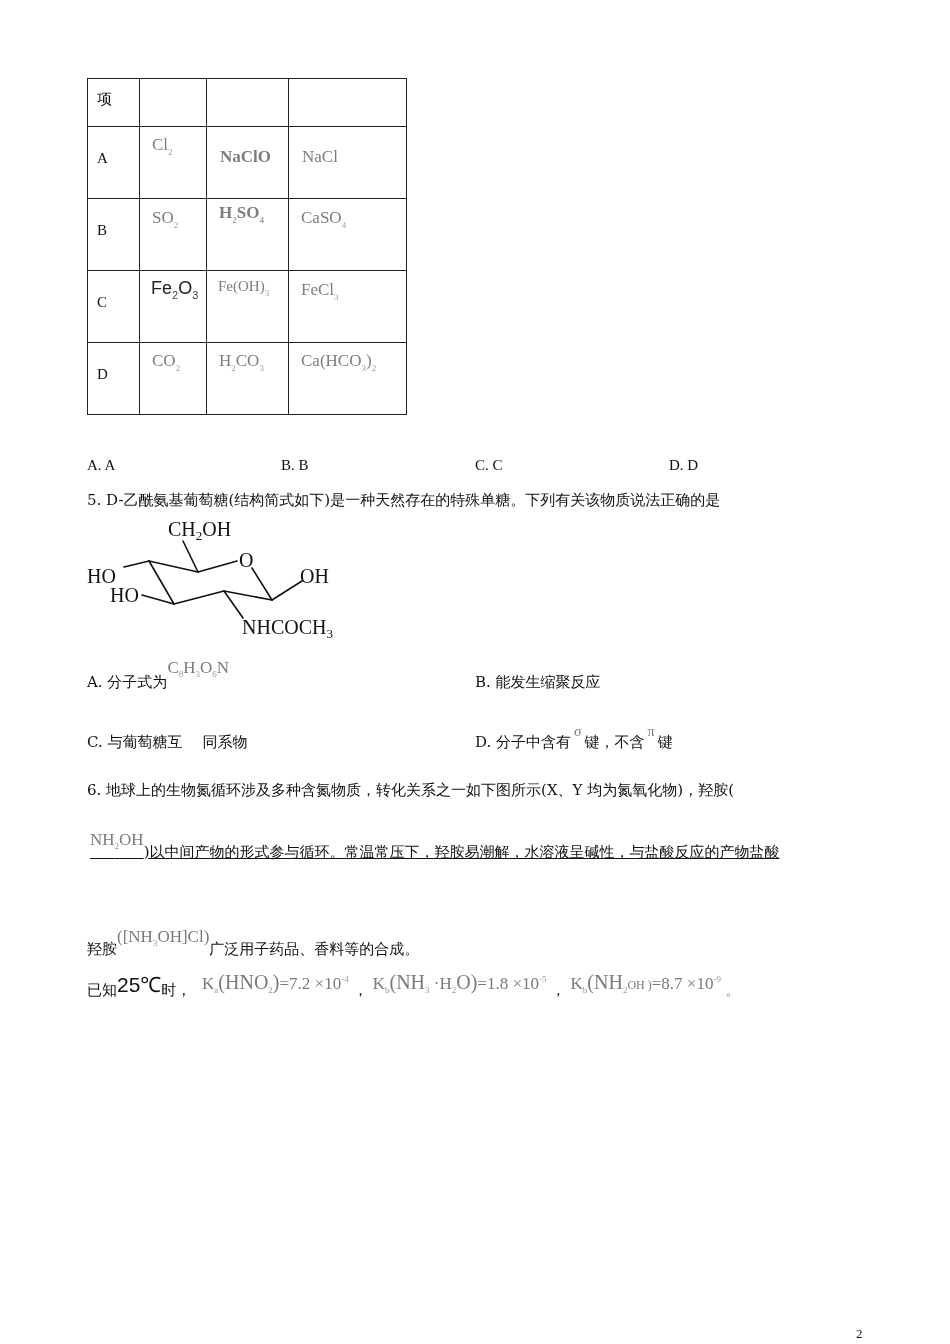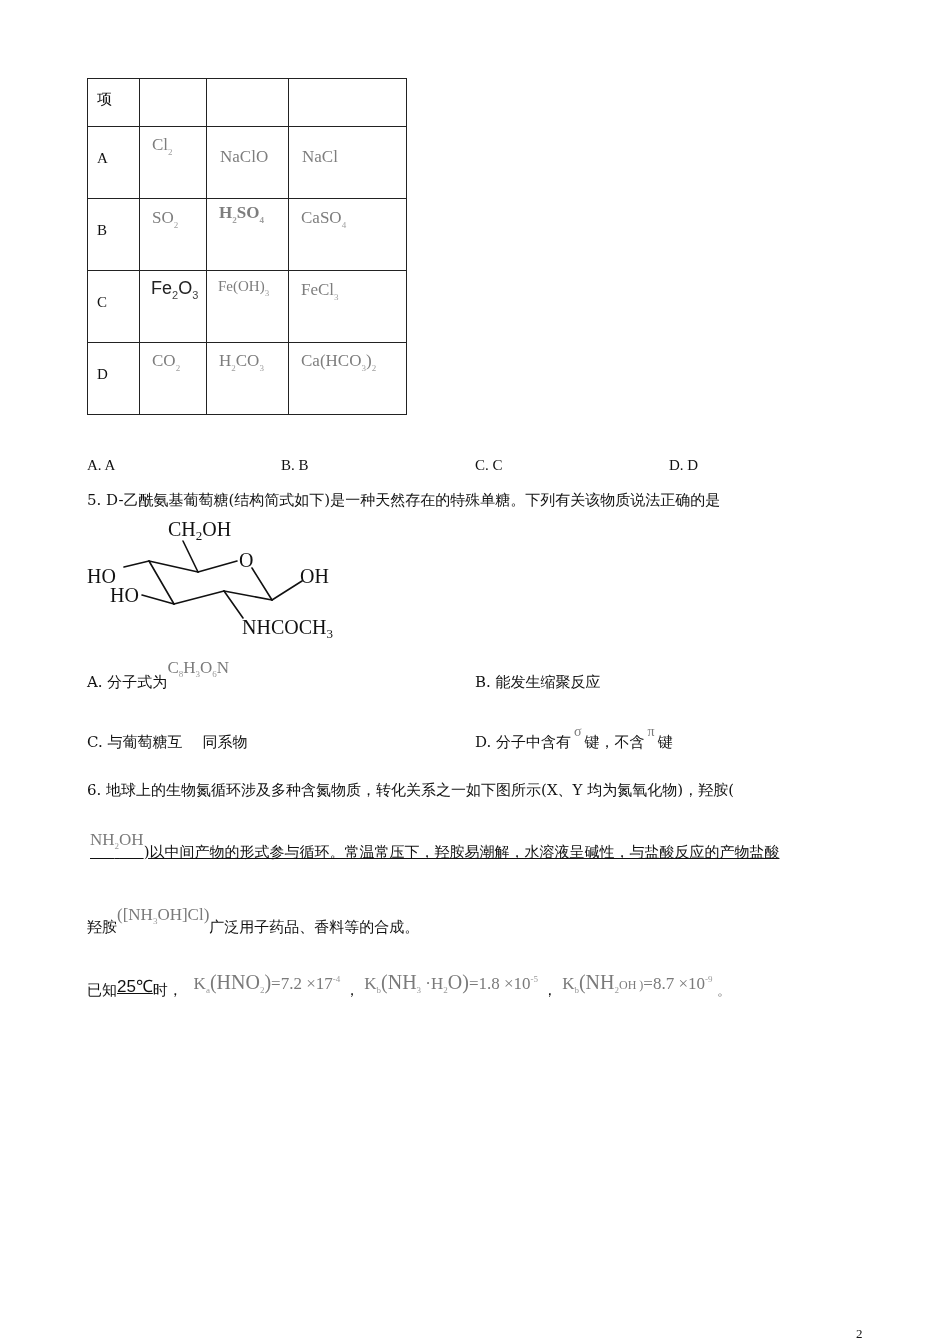--- a/index.html
+++ b/index.html
@@ -64,21 +64,21 @@
             <span class="lbl" style="top:23px;">A</span>
           </div>
         </td>
     <td class="c1">
           <div class="cell">
             <span class="formula" style="left:12px;top:8px;"><span>Cl</span><span class="sub">2</span></span>
           </div>
         </td>
     <td class="c2">
           <div class="cell">
-            <span class="formula" style="left:13px;top:20px;">NaClO</span>
+            <span class="formula" style="left:13px;top:20px;font-weight:bold;">NaClO</span>
           </div>
         </td>
     <td class="c3">
           <div class="cell">
             <span class="formula" style="left:13px;top:20px;">NaCl</span>
           </div>
         </td>
   </tr>
 
   <tr class="rx">
@@ -196,28 +196,28 @@
 <div class="abs txt" style="left:475px;top:733px;">
   <span>D. 分子中含有</span><span class="gray latin" style="position:relative;top:-11px;font-size:14px;padding:0 3px;">σ</span><span>键，不含</span><span class="gray latin" style="position:relative;top:-11px;font-size:14px;padding:0 3px;">π</span><span>键</span>
 </div>
 
 <div class="abs txt" style="left:87px;top:781px;">6. 地球上的生物氮循环涉及多种含氮物质，转化关系之一如下图所示(X、Y 均为氮氧化物)，羟胺(</div>
 
 <div class="abs txt" style="left:90px;top:843px;text-decoration:underline;">
   <span class="latin gray" style="position:relative;top:-12px;font-size:17px;"><span>NH</span><span class="sub">2</span><span>OH</span></span><span>)以中间产物的形式参与循环。常温常压下，羟胺易潮解，水溶液呈碱性，与盐酸反应的产物盐酸</span>
 </div>
 
-<div class="abs txt" style="left:87px;top:918px;text-align:right;">
+<div class="abs txt" style="left:87px;top:940px;text-align:right;">
   <span>羟胺</span><span class="latin gray" style="position:relative;top:-12px;font-size:17px;"><span>([NH</span><span class="sub">3</span><span>OH]Cl)</span></span><span>广泛用子药品、香料等的合成。</span>
 </div>
 
 <div class="abs txt" style="left:87px;top:976px;">
-  <span>已知</span><span style="font-family:'Liberation Sans',sans-serif;font-size:17px;position:relative;top:-3px;text-decoration:underline;">25℃</span><span>时，</span>
+  <span>已知</span><span style="font-family:'Liberation Sans',sans-serif;font-size:21px;position:relative;top:-3px;">25℃</span><span>时，</span>
   <span class="latin gray" style="position:relative;top:-6px;font-size:17px;margin-left:6px;">
-    <span>K</span><span class="sub">a</span><span style="font-size:20px;">(HNO</span><span class="sub">2</span><span style="font-size:20px;">)</span><span>=7.2 ×17</span><span class="sup">-4</span>
+    <span>K</span><span class="sub">a</span><span style="font-size:20px;">(HNO</span><span class="sub">2</span><span style="font-size:20px;">)</span><span>=7.2 ×10</span><span class="sup">-4</span>
   </span><span>，</span>
   <span class="latin gray" style="position:relative;top:-6px;font-size:17px;">
     <span>K</span><span class="sub">b</span><span style="font-size:20px;">(NH</span><span class="sub">3</span><span> ·H</span><span class="sub">2</span><span style="font-size:20px;">O)</span><span>=1.8 ×10</span><span class="sup">-5</span>
   </span><span>，</span>
   <span class="latin gray" style="position:relative;top:-6px;font-size:17px;">
     <span>K</span><span class="sub">b</span><span style="font-size:20px;">(NH</span><span class="sub">2</span><span style="font-size:12px;">OH )</span><span>=8.7 ×10</span><span class="sup">-9</span>
   </span><span class="gray">。</span>
 </div>
 
 <div class="abs latin" style="left:856px;top:1326px;font-size:13px;">2</div>

